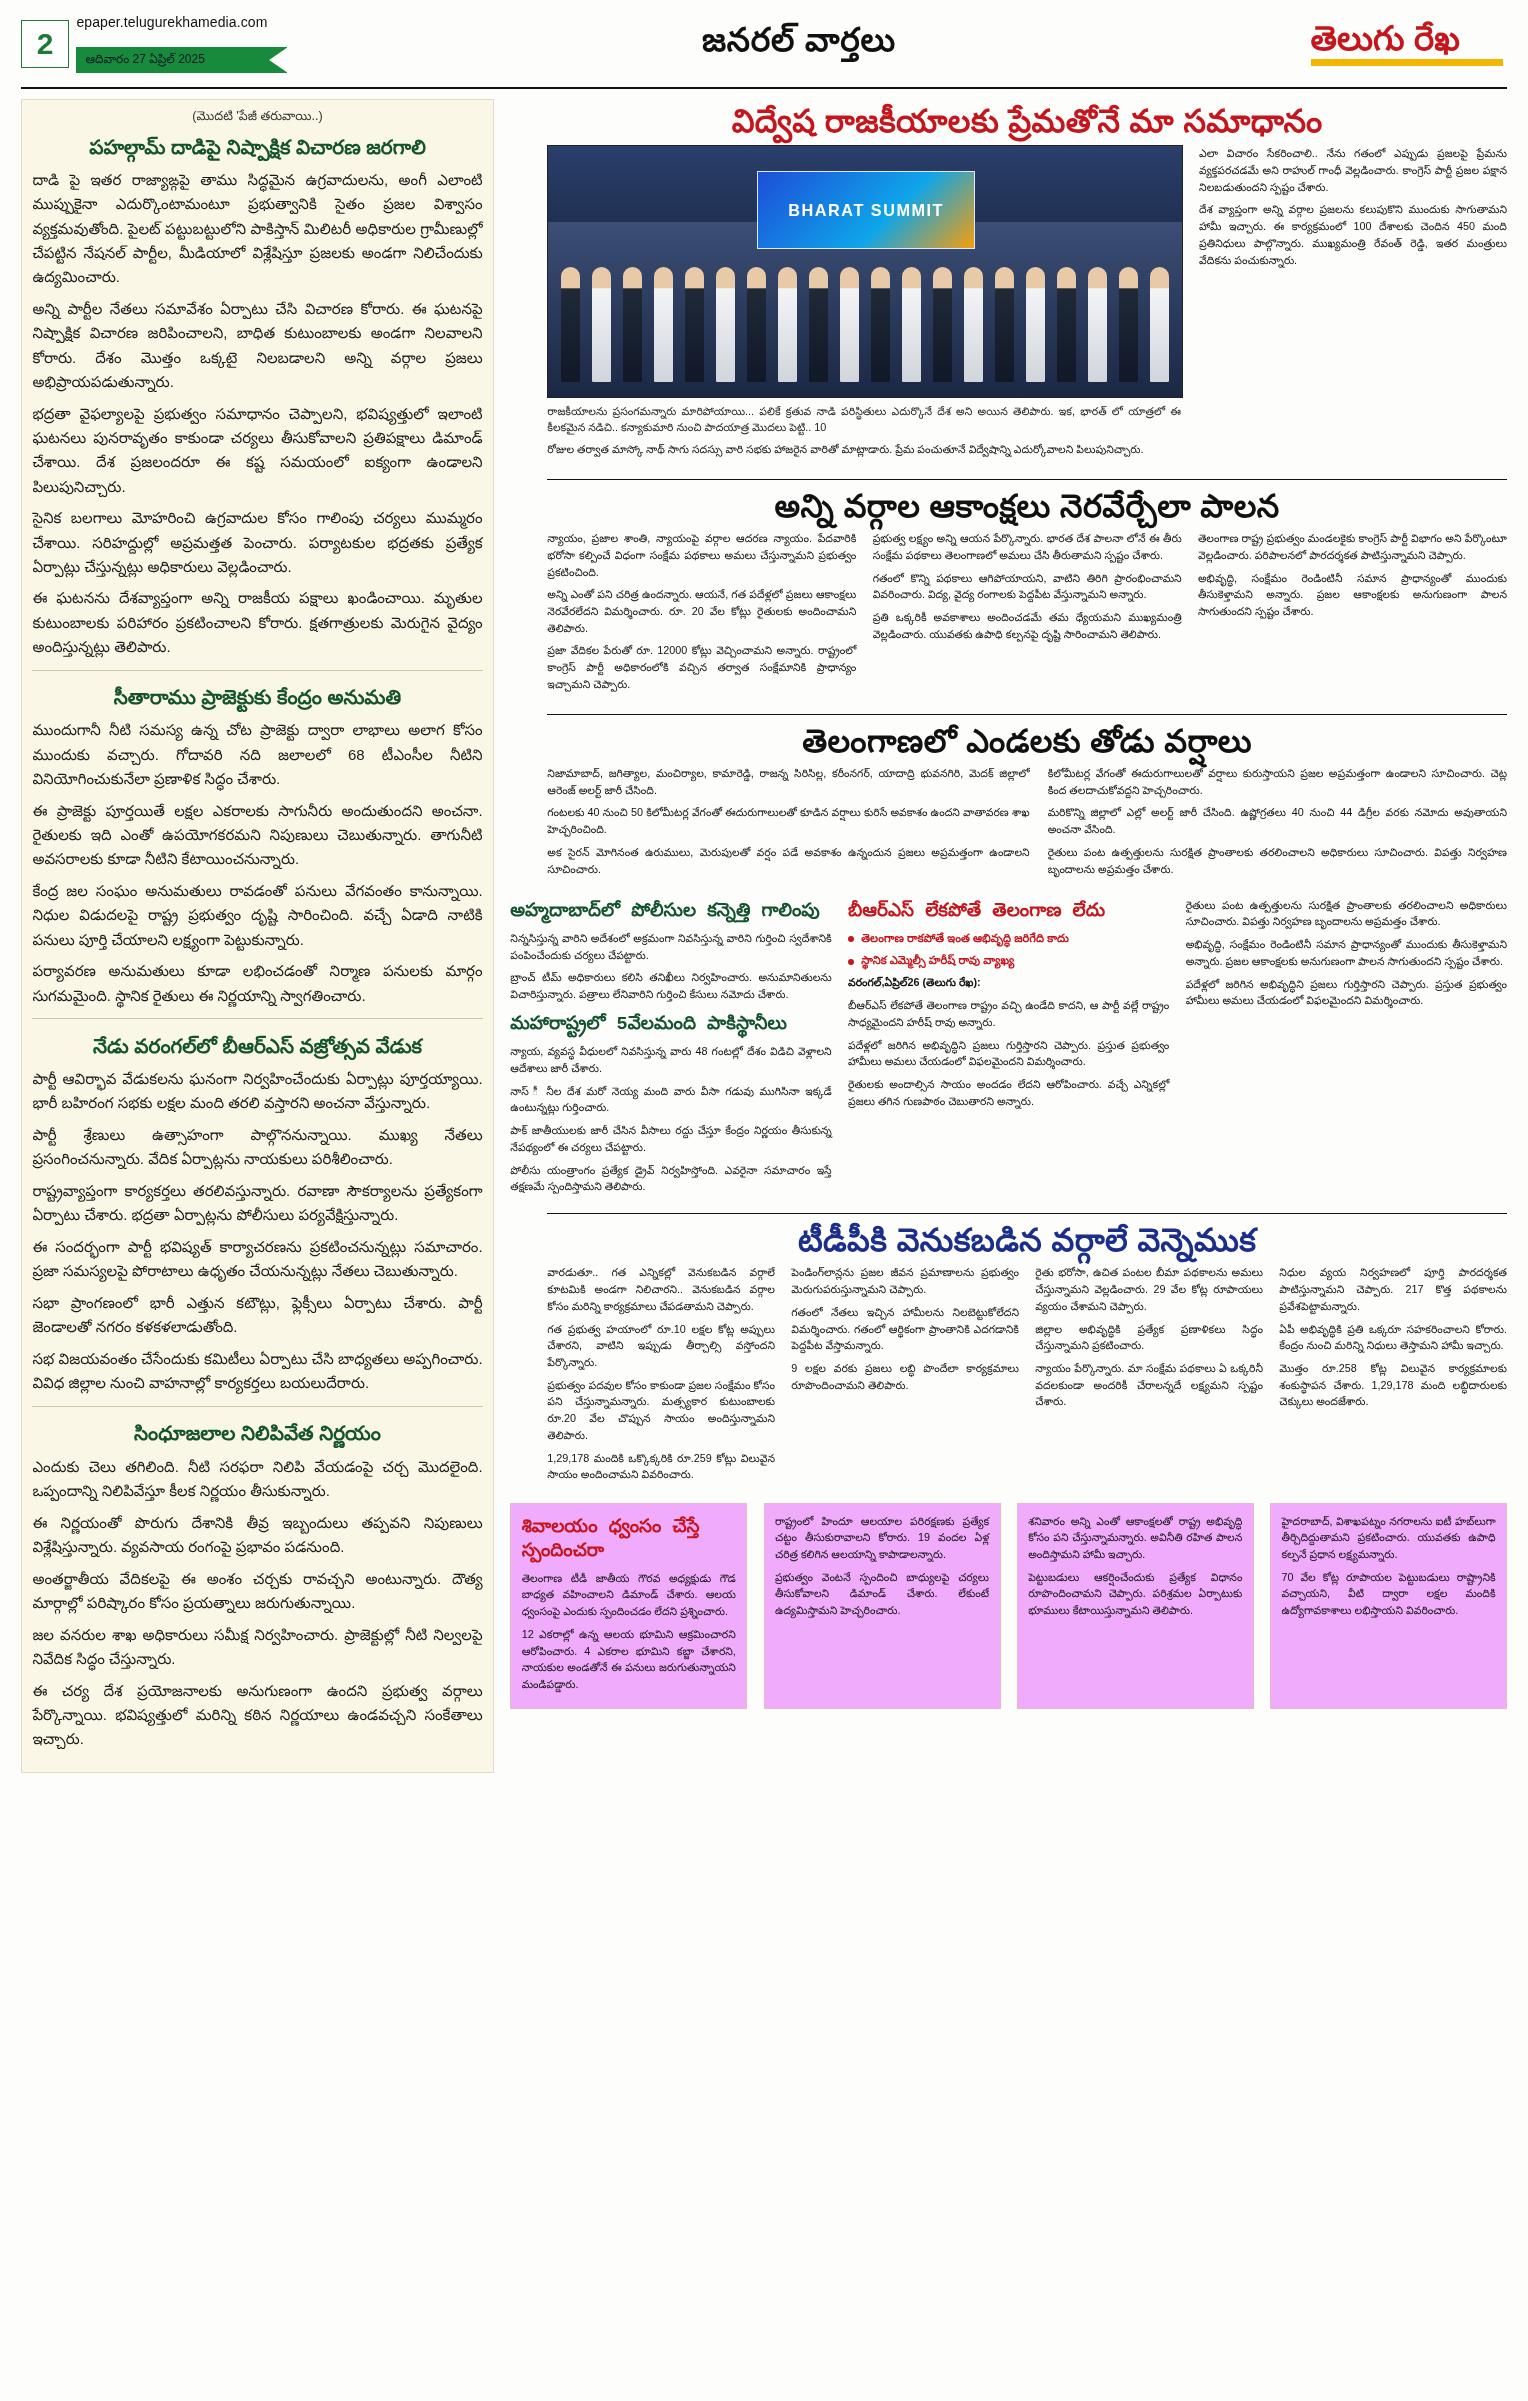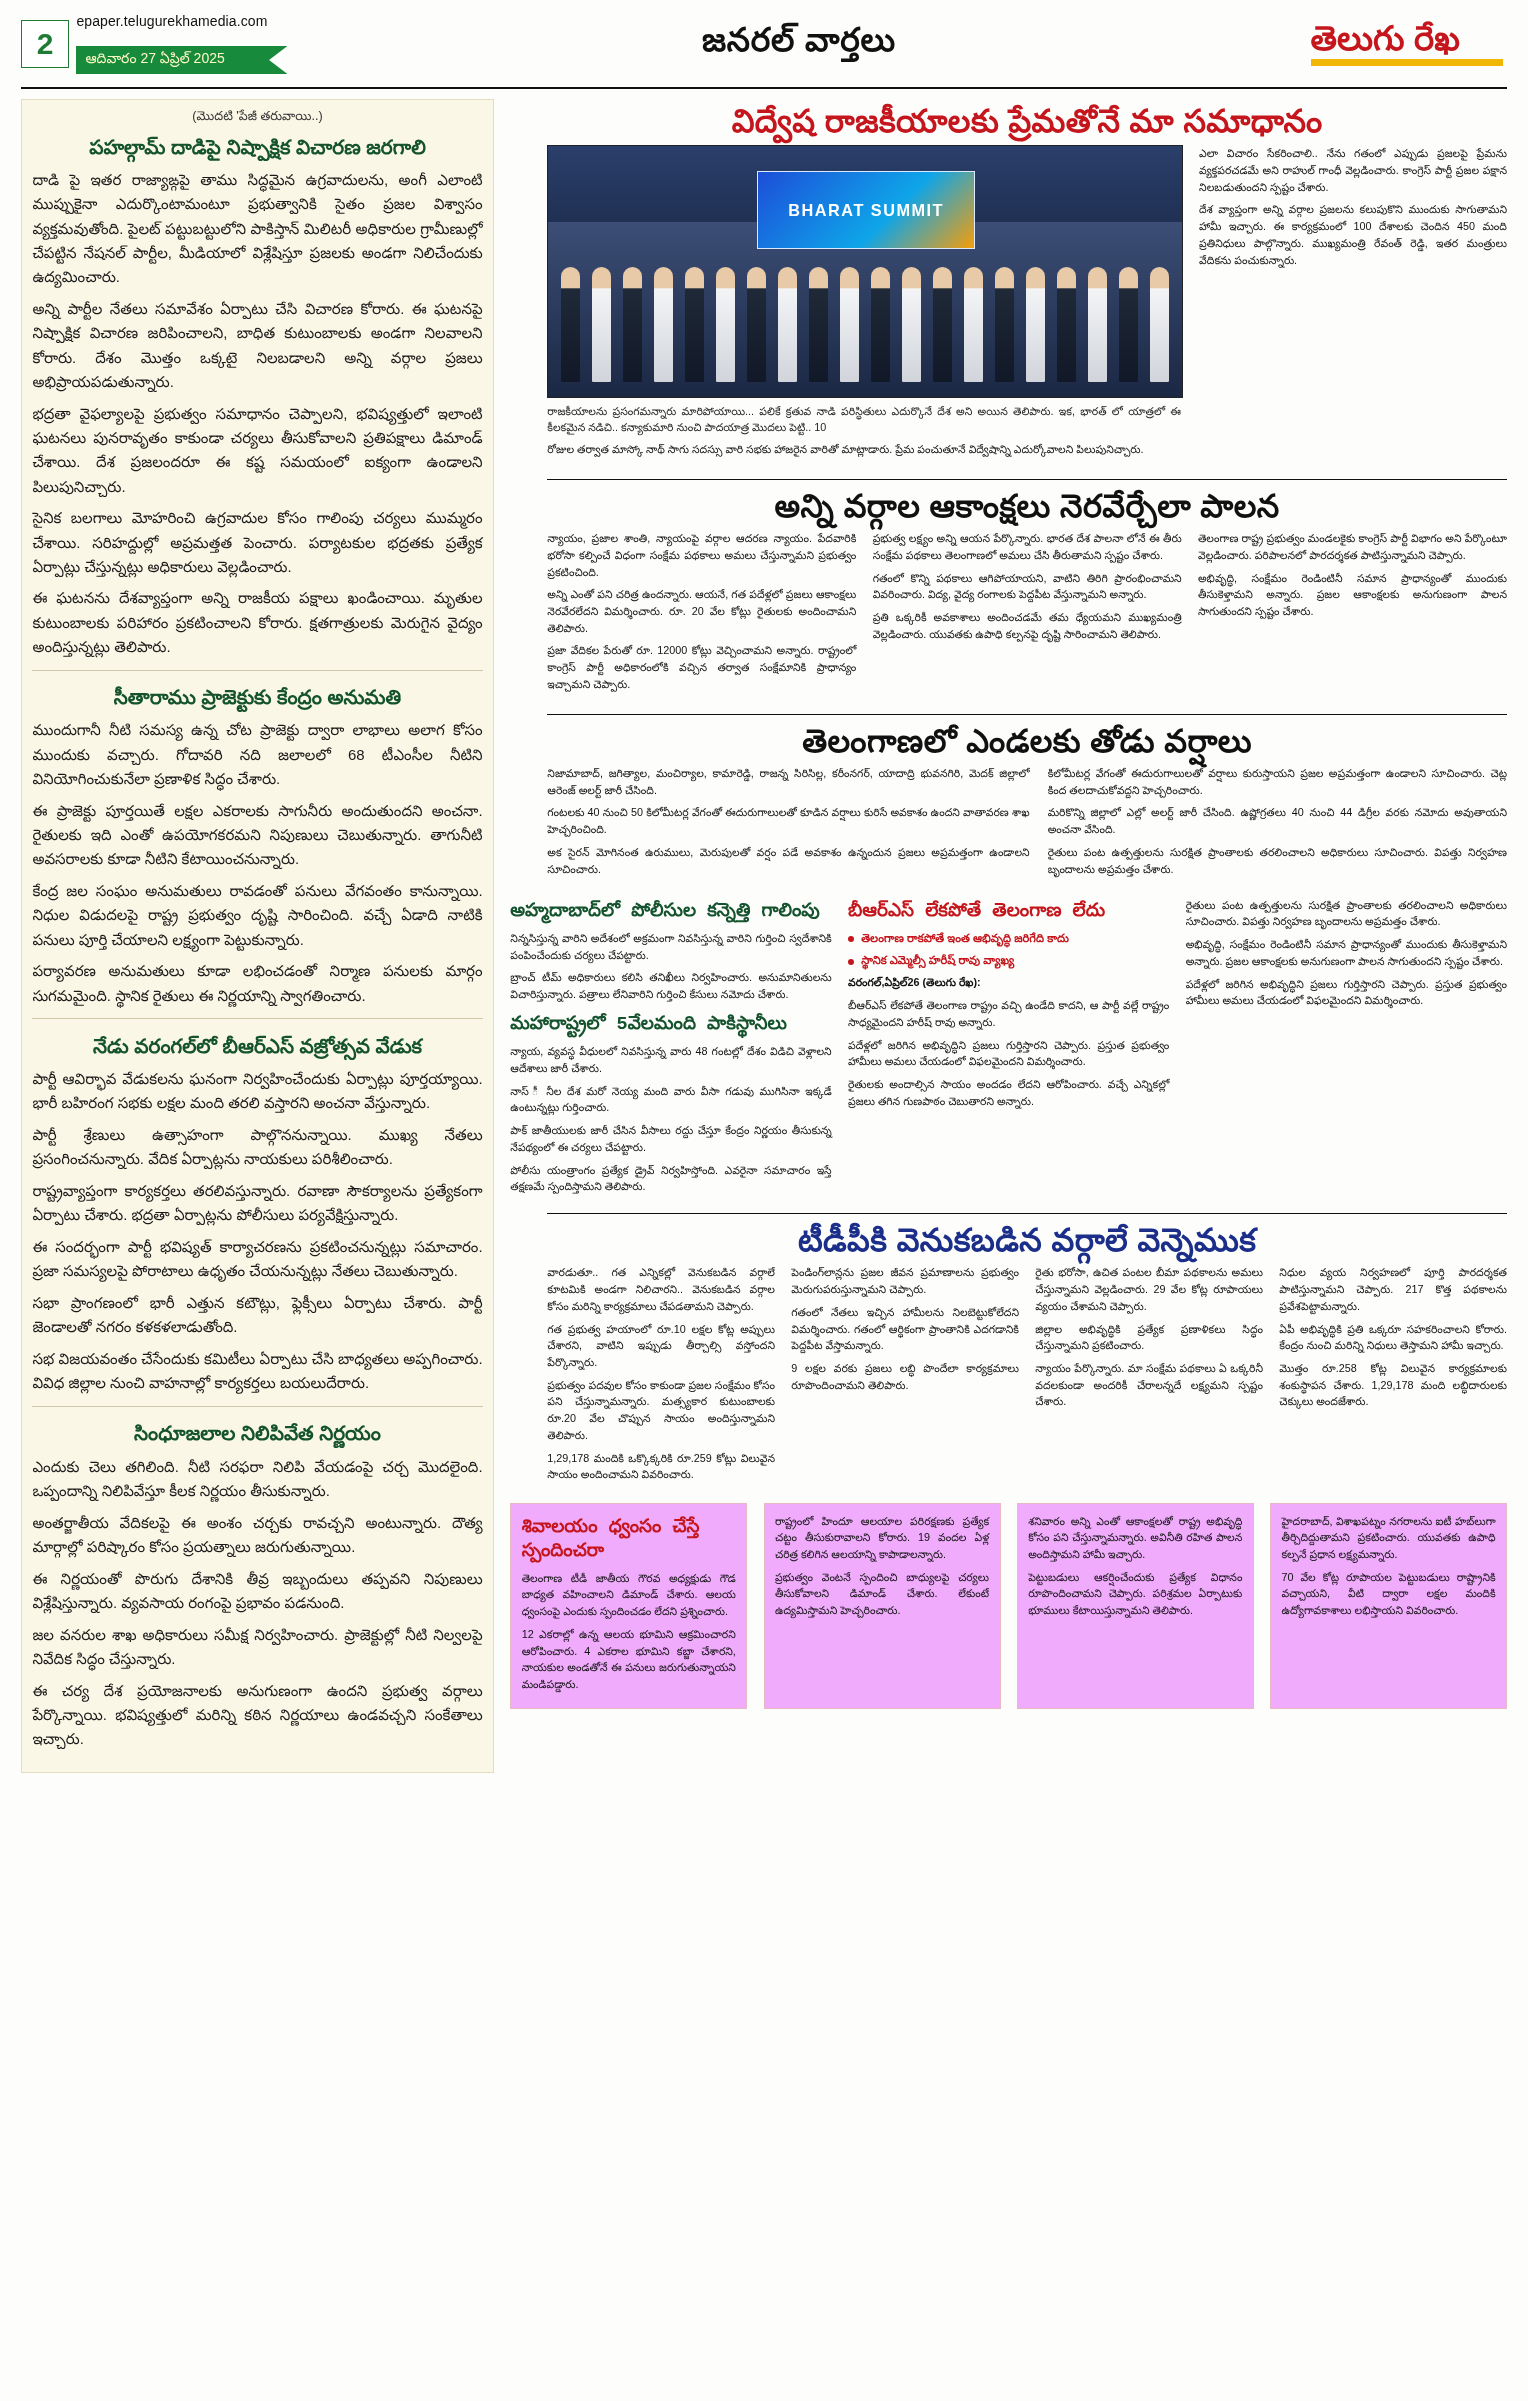--- a/index.html
+++ b/index.html
@@ -38,22 +38,22 @@
   }
   .site-block{display:flex;flex-direction:column;gap:17px;}
   .site-url{
     font-size:14px;
     color:#111;
     letter-spacing:0.1px;
   }
   .date-flag{
     position:relative;
     background:#178a3c;
-    color:#fef9c3;
-    font-size:14px;
+    color:#0f172a;
+    font-size:12px;
     padding:4.4px 25px 4.4px 9px;
     display:inline-block;
     min-width:177px;
   }
   .date-flag:after{
     content:"";
     position:absolute;right:-0.7px;top:0;bottom:0;width:19px;
     background:#fdfdfb;
     clip-path:polygon(100% 0,100% 100%,0 50%);
   }
@@ -249,22 +249,22 @@
       <p class="rail-text">పార్టీ శ్రేణులు ఉత్సాహంగా పాల్గొననున్నాయి. ముఖ్య నేతలు ప్రసంగించనున్నారు. వేదిక ఏర్పాట్లను నాయకులు పరిశీలించారు.</p>
       <p class="rail-text">రాష్ట్రవ్యాప్తంగా కార్యకర్తలు తరలివస్తున్నారు. రవాణా సౌకర్యాలను ప్రత్యేకంగా ఏర్పాటు చేశారు. భద్రతా ఏర్పాట్లను పోలీసులు పర్యవేక్షిస్తున్నారు.</p>
       <p class="rail-text">ఈ సందర్భంగా పార్టీ భవిష్యత్ కార్యాచరణను ప్రకటించనున్నట్లు సమాచారం. ప్రజా సమస్యలపై పోరాటాలు ఉధృతం చేయనున్నట్లు నేతలు చెబుతున్నారు.</p>
       <p class="rail-text">సభా ప్రాంగణంలో భారీ ఎత్తున కటౌట్లు, ఫ్లెక్సీలు ఏర్పాటు చేశారు. పార్టీ జెండాలతో నగరం కళకళలాడుతోంది.</p>
       <p class="rail-text">సభ విజయవంతం చేసేందుకు కమిటీలు ఏర్పాటు చేసి బాధ్యతలు అప్పగించారు. వివిధ జిల్లాల నుంచి వాహనాల్లో కార్యకర్తలు బయలుదేరారు.</p>
 
       <hr class="rule">
 
       <div class="rail-head">సింధూజలాల నిలిపివేత నిర్ణయం</div>
       <p class="rail-text">ఎందుకు చెలు తగిలింది. నీటి సరఫరా నిలిపి వేయడంపై చర్చ మొదలైంది. ఒప్పందాన్ని నిలిపివేస్తూ కీలక నిర్ణయం తీసుకున్నారు.</p>
+      <p class="rail-text">ఈ నిర్ణయంతో పొరుగు దేశానికి తీవ్ర ఇబ్బందులు తప్పవని నిపుణులు విశ్లేషిస్తున్నారు. వ్యవసాయ రంగంపై ప్రభావం పడనుంది.</p>
       <p class="rail-text">అంతర్జాతీయ వేదికలపై ఈ అంశం చర్చకు రావచ్చని అంటున్నారు. దౌత్య మార్గాల్లో పరిష్కారం కోసం ప్రయత్నాలు జరుగుతున్నాయి.</p>
-      <p class="rail-text">ఈ నిర్ణయంతో పొరుగు దేశానికి తీవ్ర ఇబ్బందులు తప్పవని నిపుణులు విశ్లేషిస్తున్నారు. వ్యవసాయ రంగంపై ప్రభావం పడనుంది.</p>
       <p class="rail-text">జల వనరుల శాఖ అధికారులు సమీక్ష నిర్వహించారు. ప్రాజెక్టుల్లో నీటి నిల్వలపై నివేదిక సిద్ధం చేస్తున్నారు.</p>
       <p class="rail-text">ఈ చర్య దేశ ప్రయోజనాలకు అనుగుణంగా ఉందని ప్రభుత్వ వర్గాలు పేర్కొన్నాయి. భవిష్యత్తులో మరిన్ని కఠిన నిర్ణయాలు ఉండవచ్చని సంకేతాలు ఇచ్చారు.</p>
     </div>
 
     <div class="right-col">
 
       <div class="story-block">
         <div class="headline">విద్వేష రాజకీయాలకు ప్రేమతోనే మా సమాధానం</div>
         <div class="duo-grid" style="grid-template-columns:1fr 1fr 1fr;">
           <div style="grid-column:1 / span 2;">

